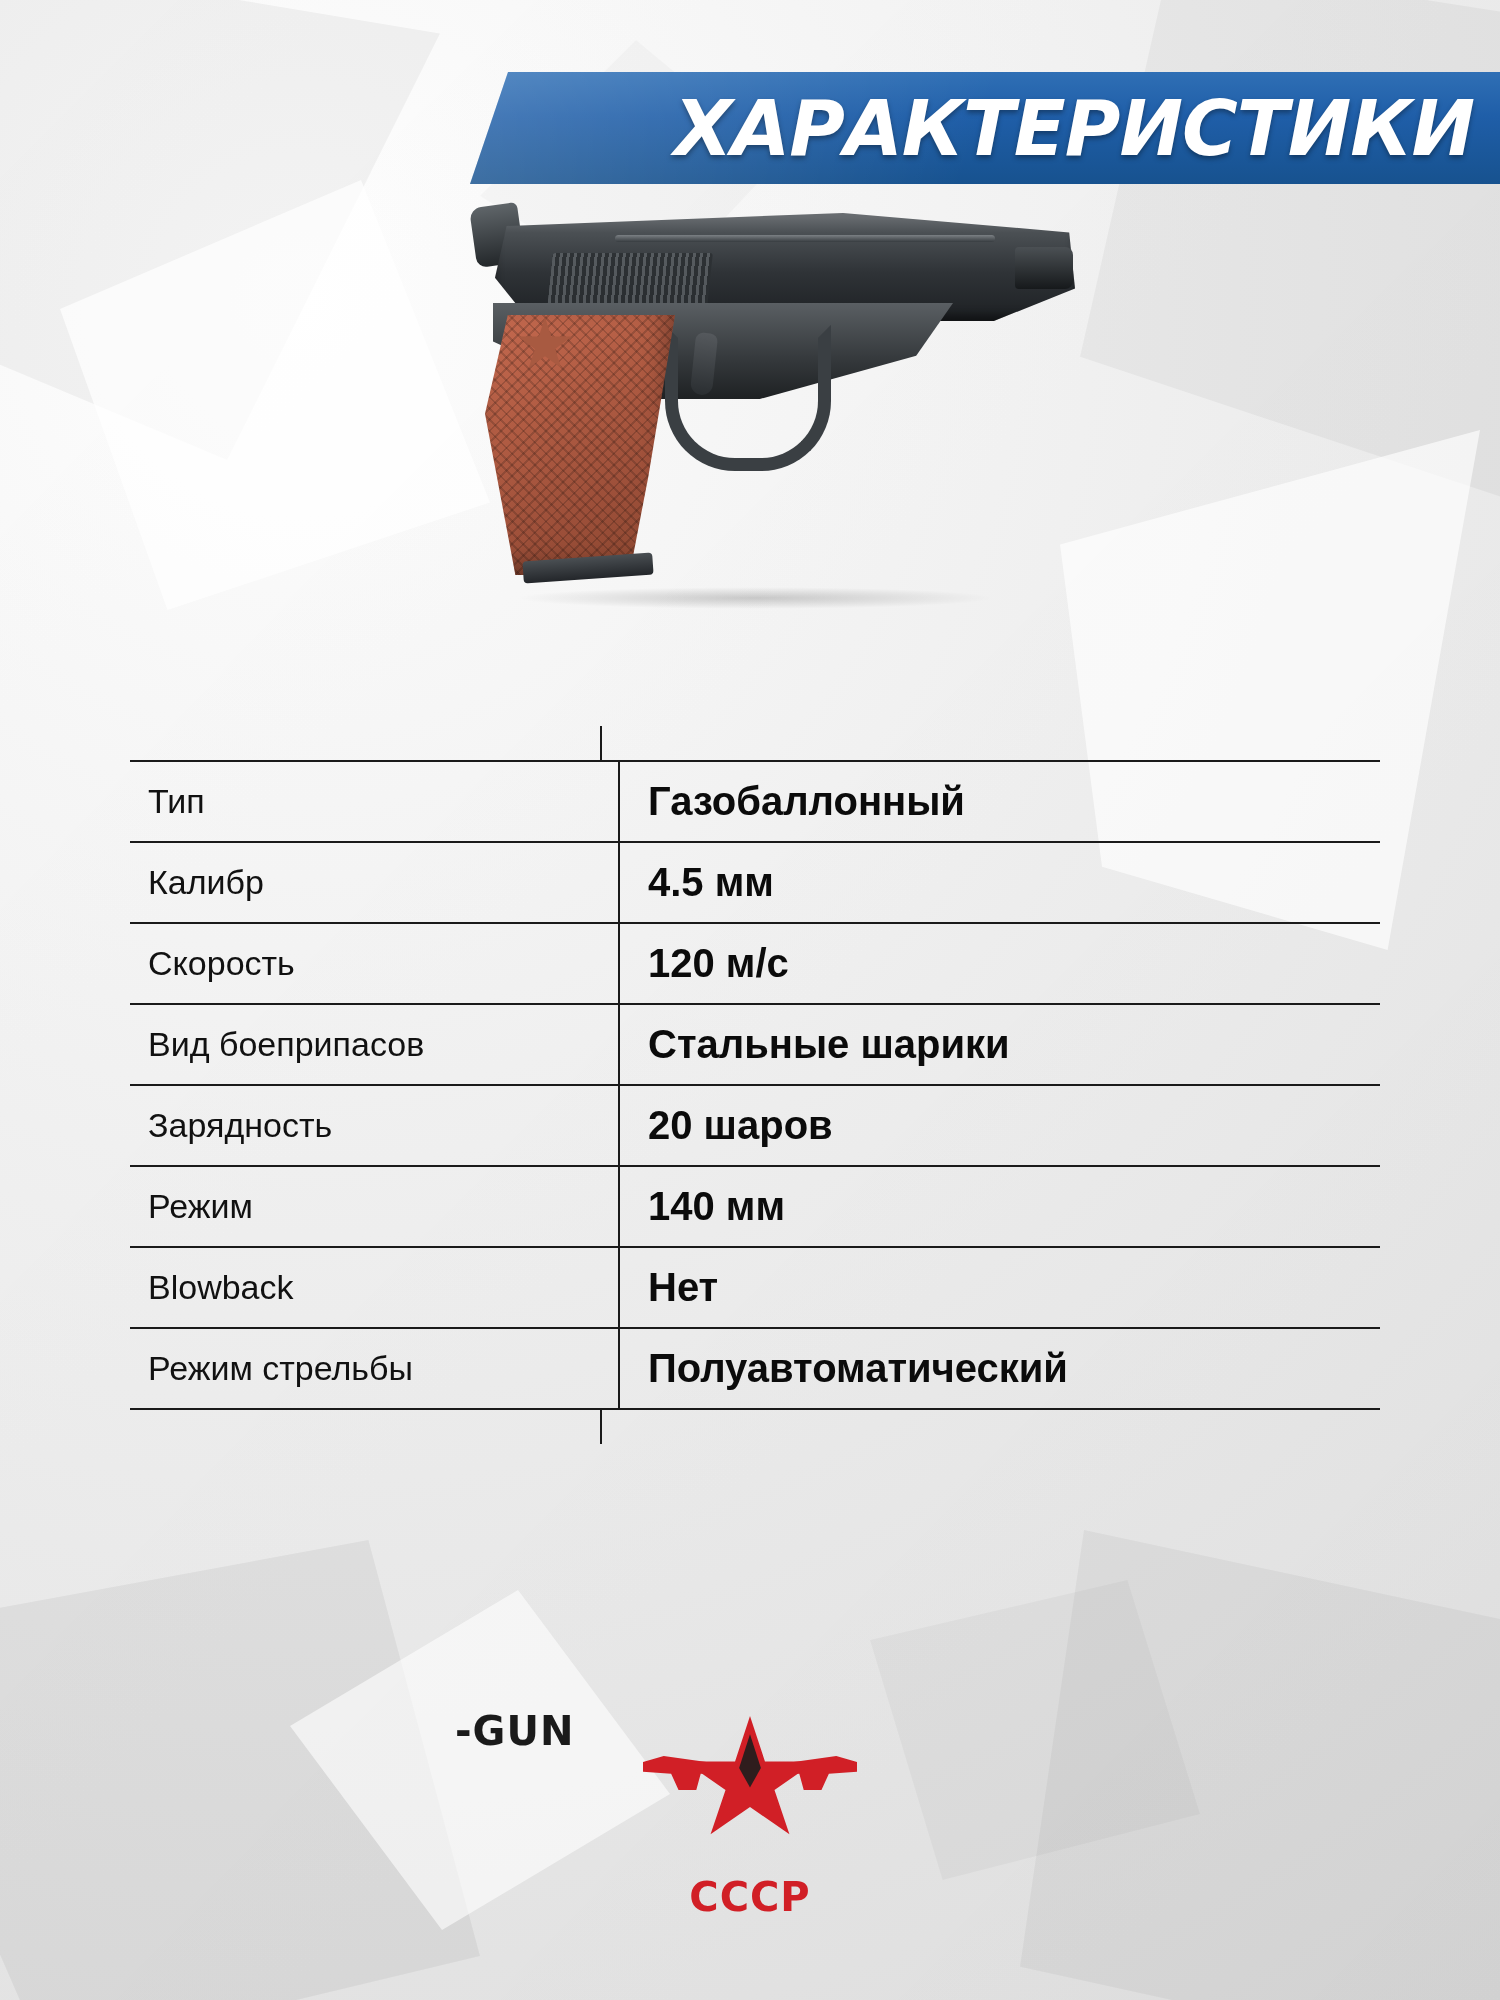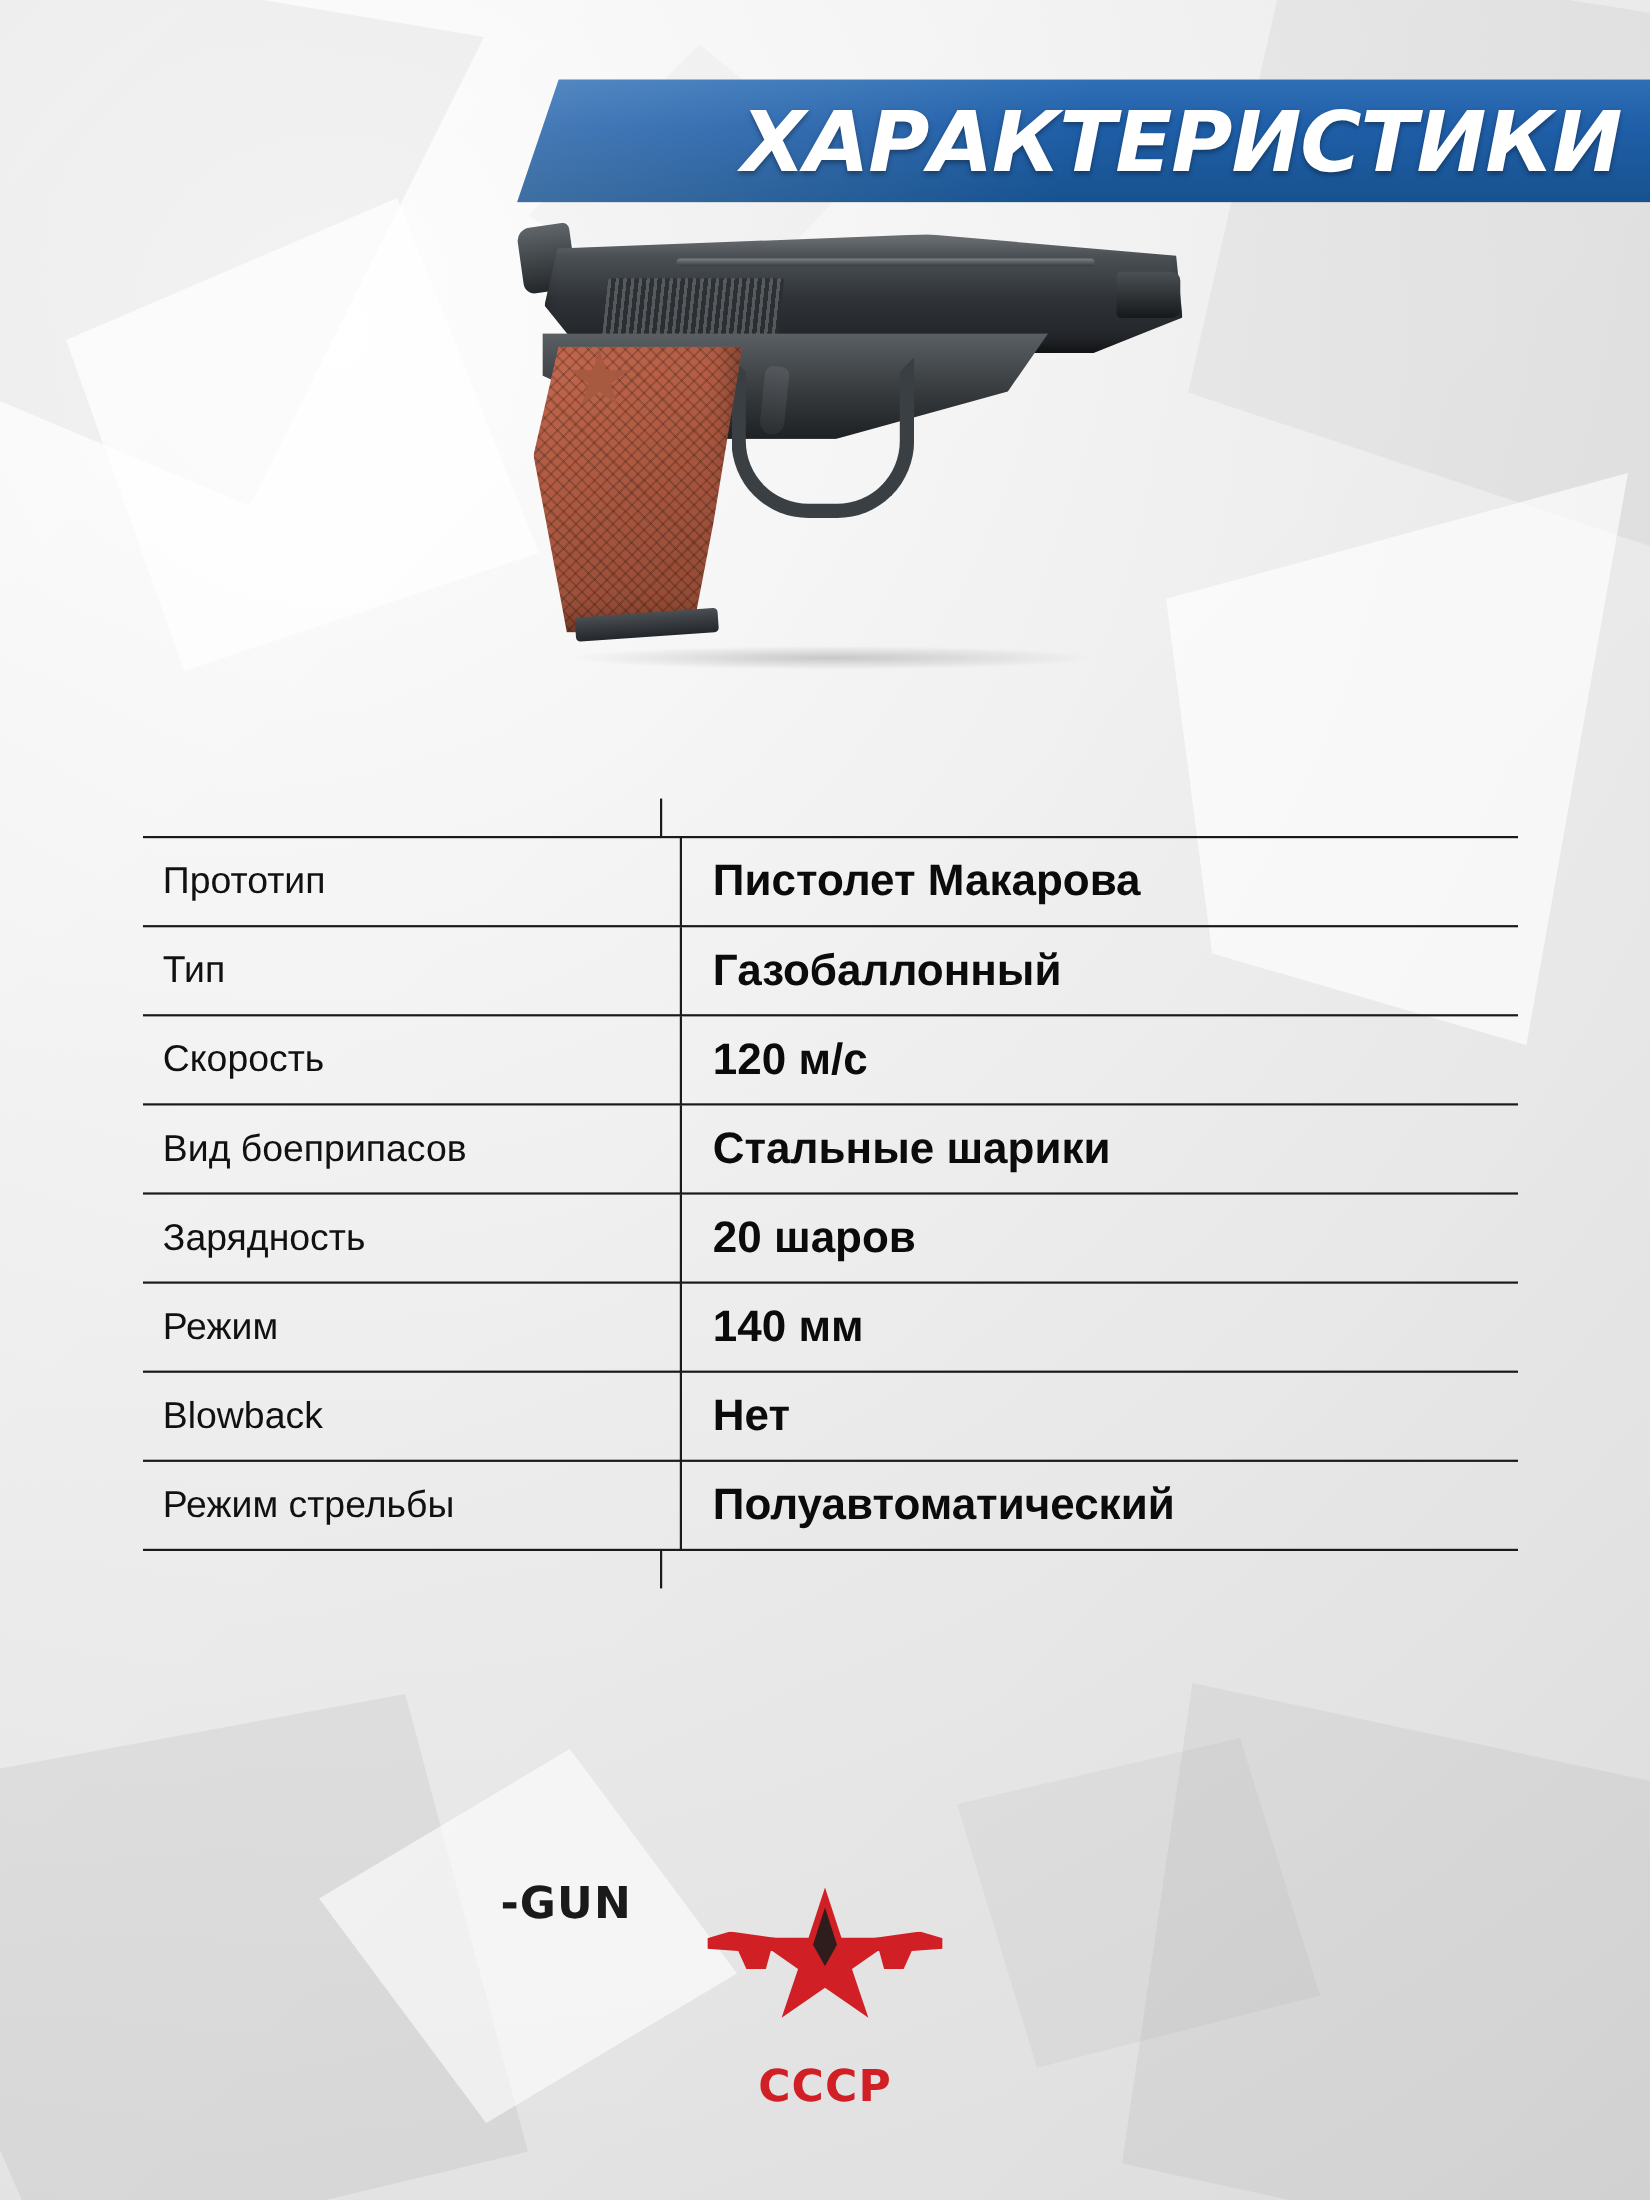--- a/index.html
+++ b/index.html
@@ -326,26 +326,26 @@
       <div class="grip-star"></div>
       <div class="mag-base"></div>
     </div>
   </div>
 
   <div class="specs">
     <div class="divider-top"></div>
     <table class="spec-table">
       <tbody>
         <tr>
-          <td class="label">Прототип</td>
-          <td class="value">Пистолет Макарова</td>
-        </tr>
-        <tr>
           <td class="label">Тип</td>
           <td class="value">Газобаллонный</td>
+        </tr>
+        <tr>
+          <td class="label">Калибр</td>
+          <td class="value">4.5 мм</td>
         </tr>
         <tr>
           <td class="label">Скорость</td>
           <td class="value">120 м/с</td>
         </tr>
         <tr>
           <td class="label">Вид боеприпасов</td>
           <td class="value">Стальные шарики</td>
         </tr>
         <tr>

